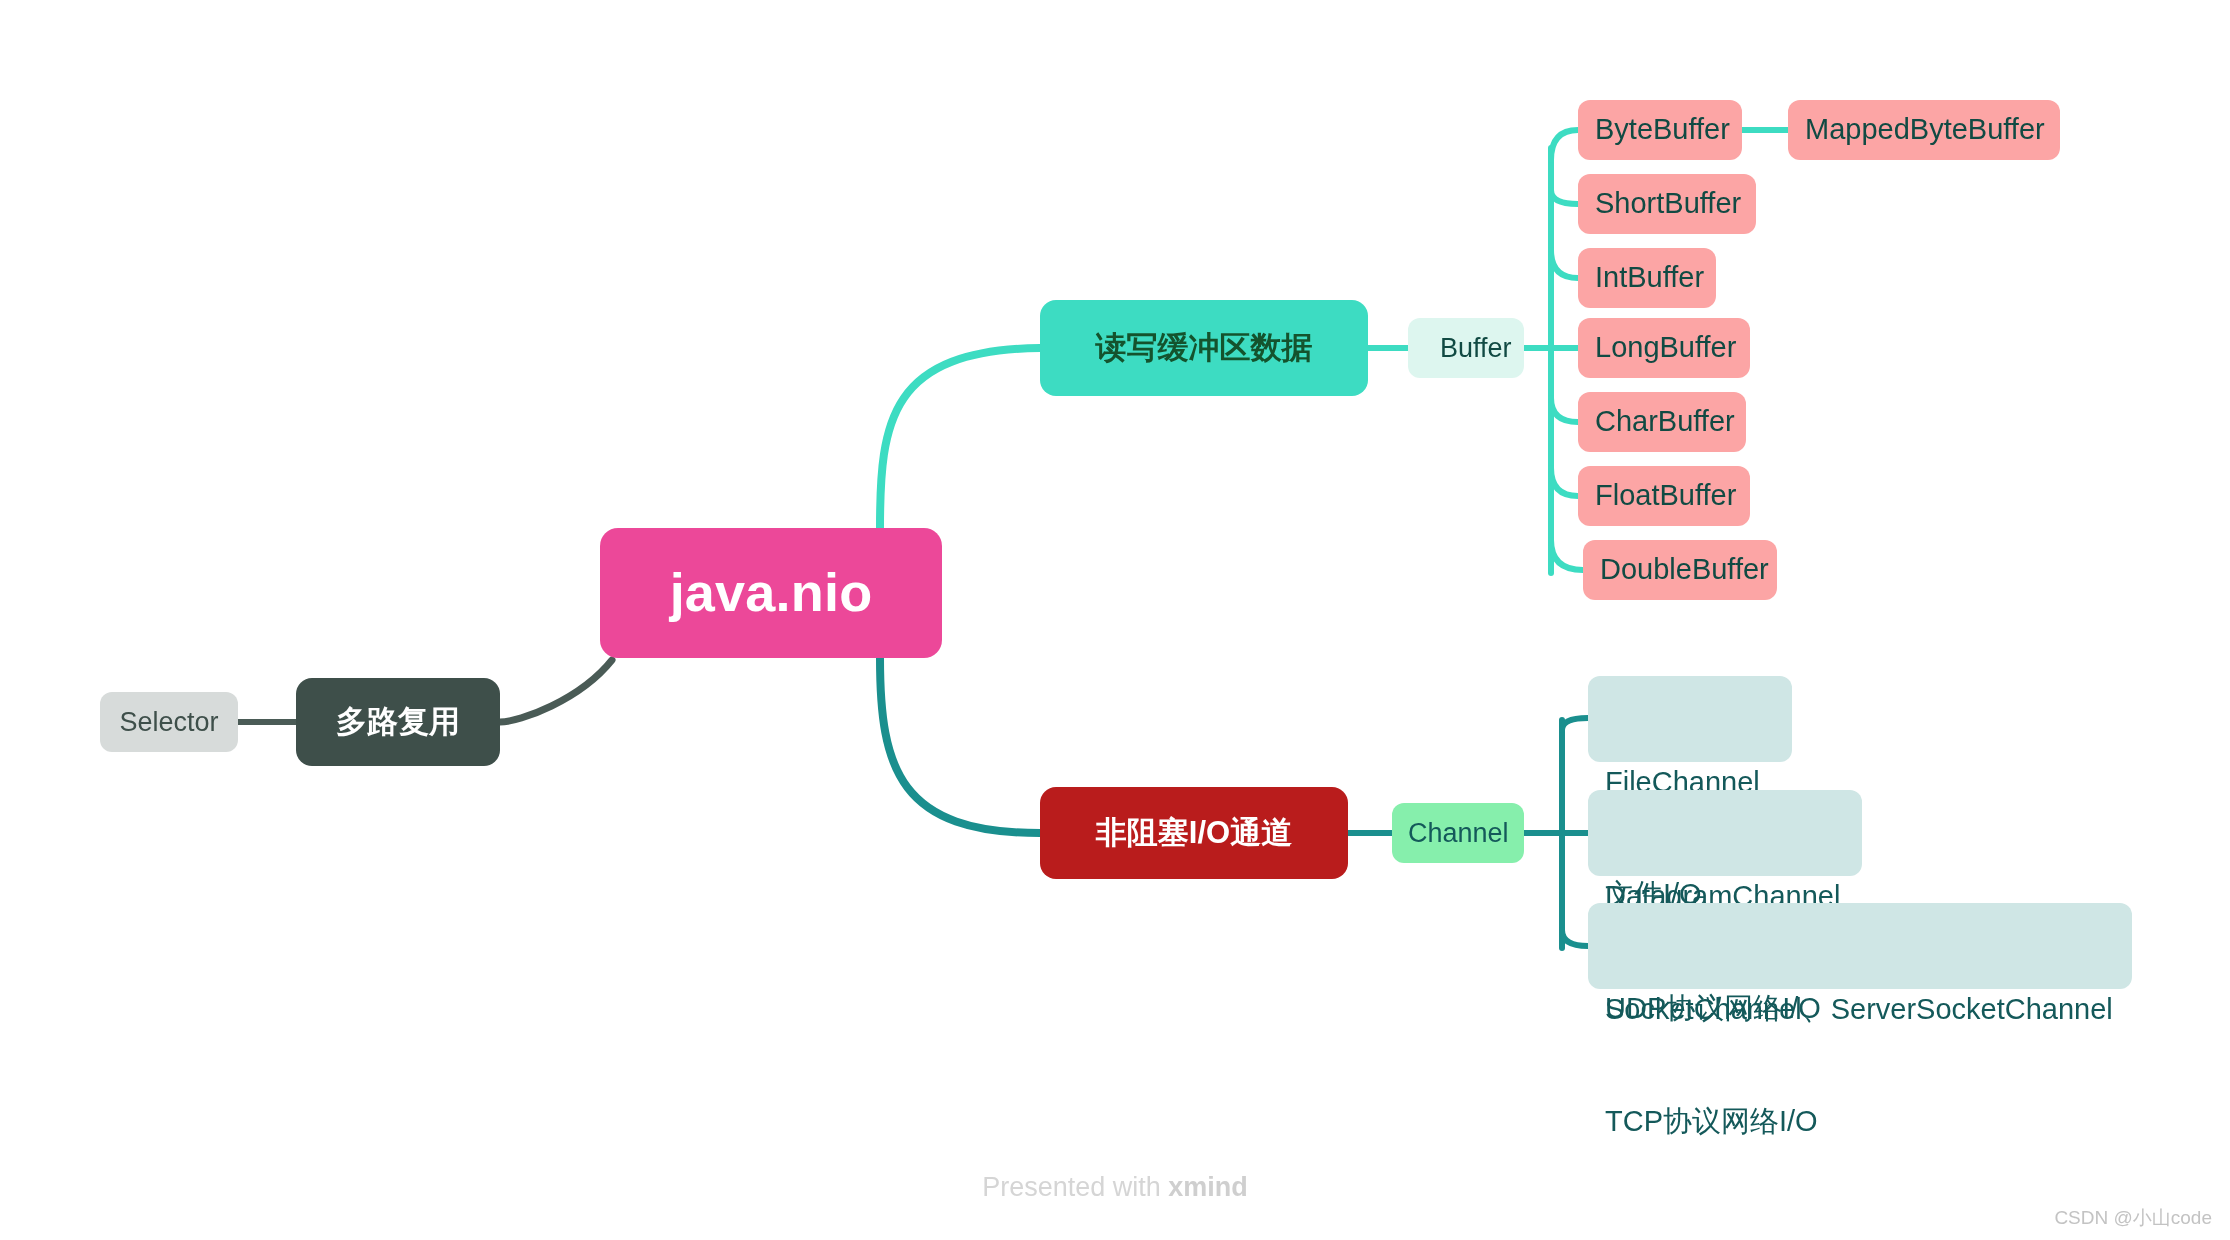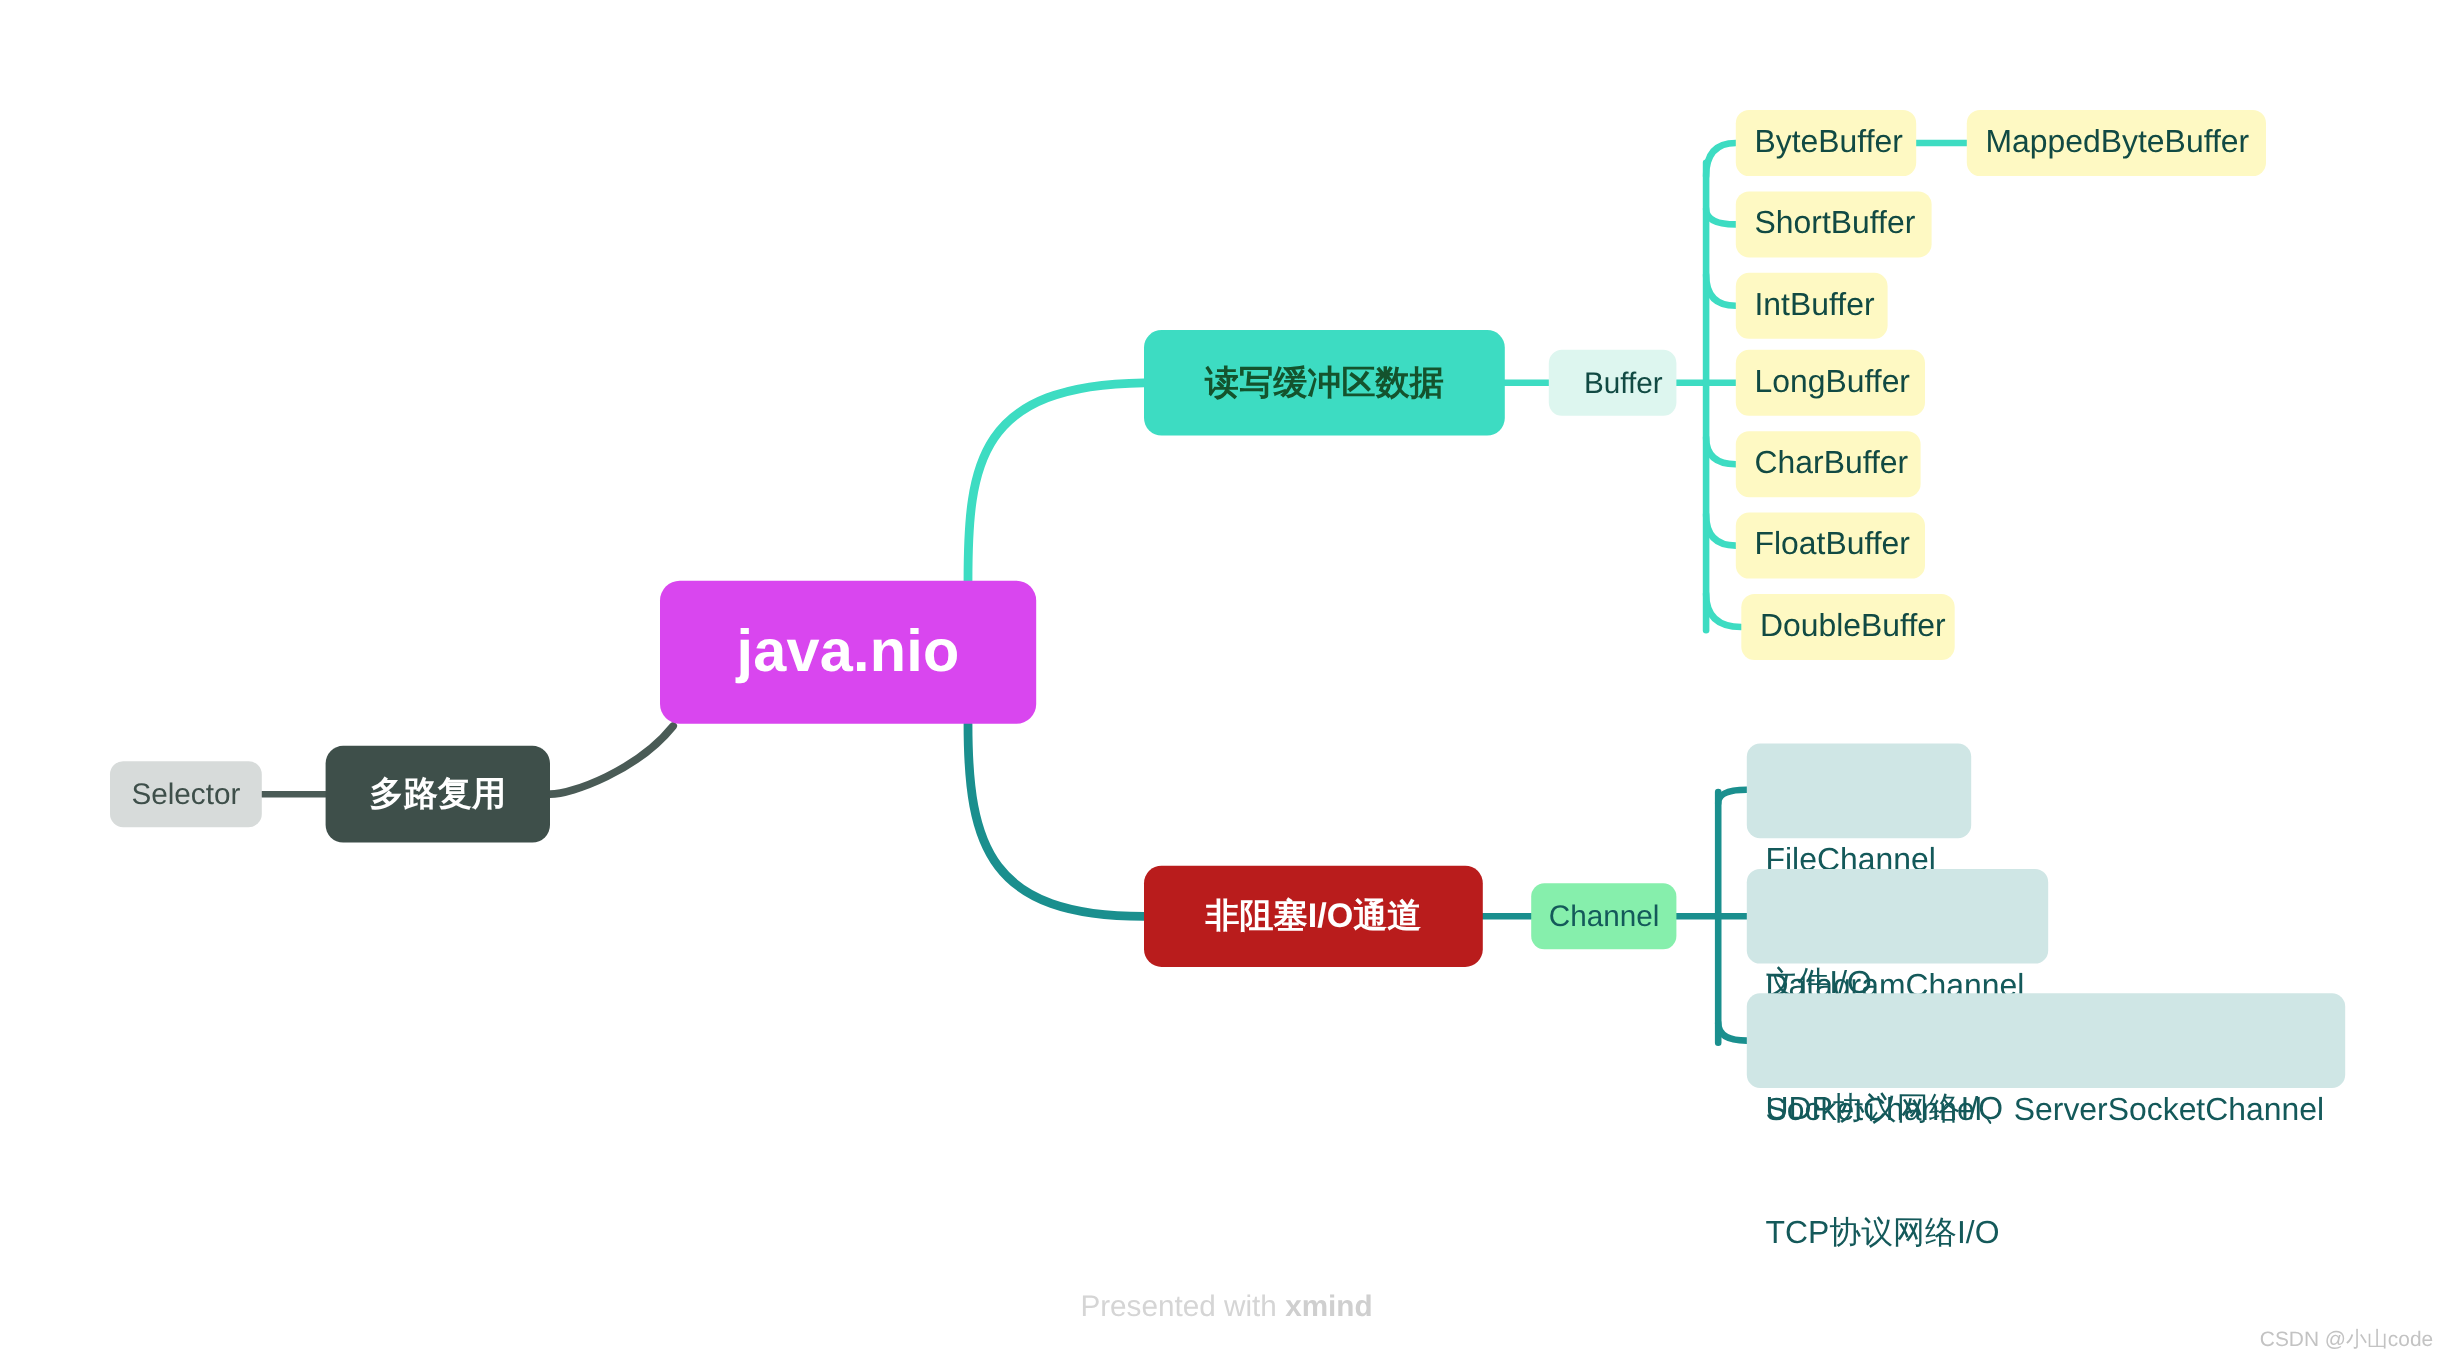--- a/index.html
+++ b/index.html
@@ -30,21 +30,21 @@
     box-sizing: border-box;
     display: flex;
     align-items: center;
     border-radius: 14px;
     white-space: pre;
     line-height: 1.28;
   }
 
   
   .node-root {
-    background: #d946ef;
+    background: #ec4899;
     color: #ffffff;
     font-size: 54px;
     font-weight: 700;
     border-radius: 18px;
     justify-content: center;
     letter-spacing: 0.2px;
   }
 
   
   .node-branch-buffer {
@@ -96,21 +96,21 @@
   .node-sub-gray {
     background: #d7dbda;
     color: #3e4f4a;
     font-size: 27px;
     border-radius: 12px;
     padding-left: 16px;
     padding-right: 16px;
     justify-content: center;
   }
   .node-leaf-mint {
-    background: #fef9c3;
+    background: #fca5a5;
     color: #114a43;
     font-size: 29px;
     border-radius: 12px;
     padding-left: 17px;
     padding-right: 17px;
   }
   .node-leaf-teal {
     background: #cfe6e5;
     color: #14595a;
     font-size: 29px;

